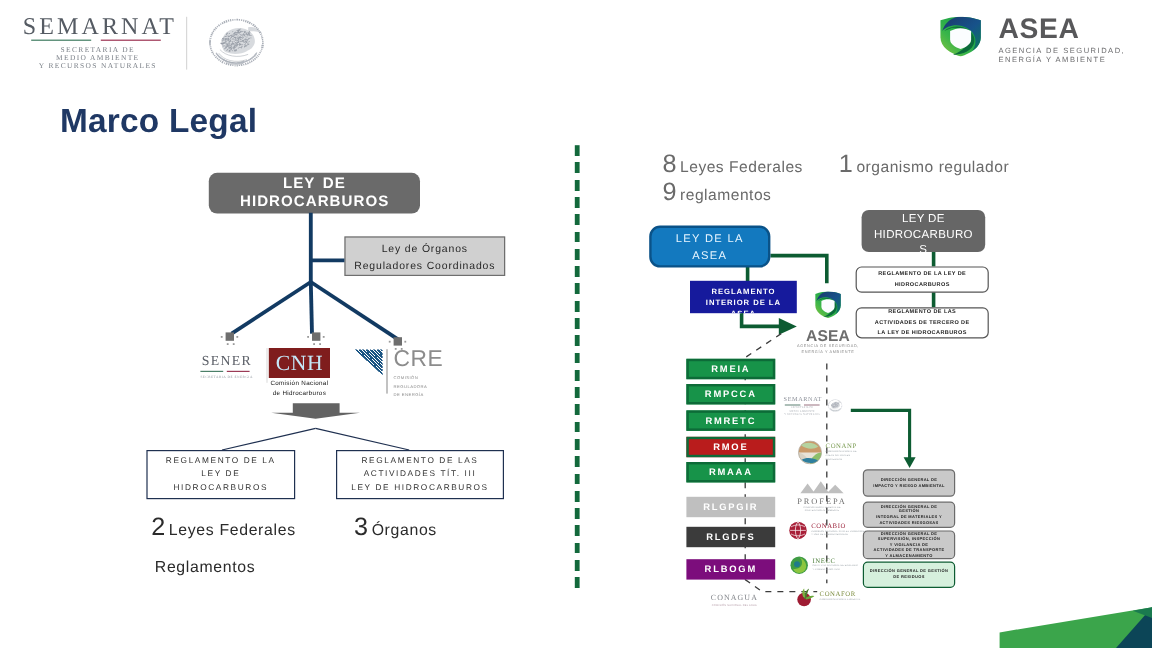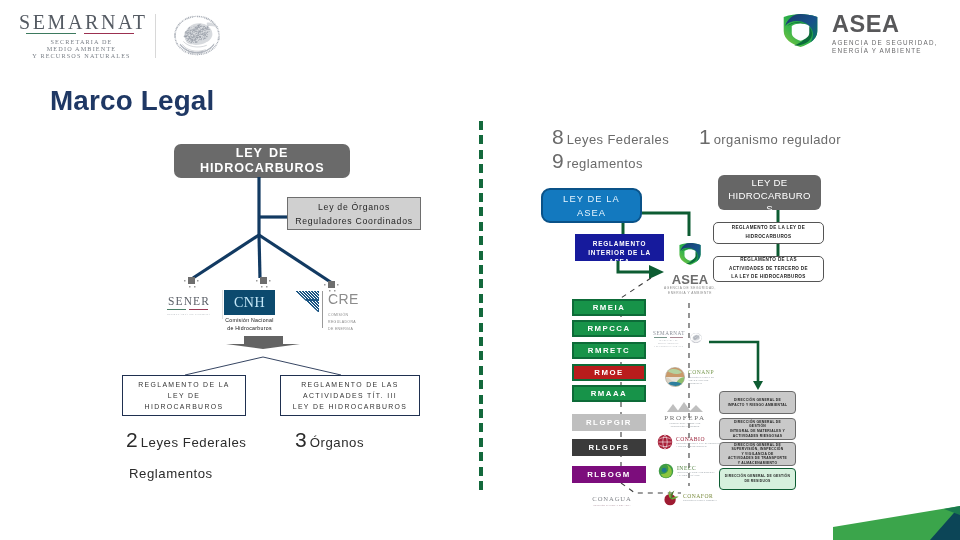--- a/index.html
+++ b/index.html
@@ -60,27 +60,27 @@
   .sener-name{font-family:"Liberation Serif",serif;font-size:11.5px;letter-spacing:1.1px;color:#5c6068;line-height:11px;padding-left:1px;}
   .sener-rule{position:relative;height:1px;margin-top:2px;}
   .sener-rule i{position:absolute;top:0;height:1px;display:block;width:19px;}
   .sener-rule .g{left:0px;background:#4b7f68;}
   .sener-rule .r{left:22px;background:#9b3b56;}
   .sener-sub{font-family:"Liberation Serif",serif;font-size:2.9px;letter-spacing:.4px;color:#9aa0a8;margin-top:2px;white-space:nowrap;}
   .sener-div{position:absolute;left:55px;top:-6px;width:1px;height:29px;background:#e0e0e0;}
   .sener-eagle{position:absolute;left:63px;top:-6px;width:29px;height:27px;}
 
   .l-cnh{left:224px;top:290px;width:51px;text-align:center;}
-  .cnh-box{background:#0c4a6e;color:#c5e8f8;font-family:"Liberation Serif",serif;font-size:14px;line-height:25px;height:25px;letter-spacing:.5px;}
+  .cnh-box{background:#7f1d1d;color:#c5e8f8;font-family:"Liberation Serif",serif;font-size:18px;line-height:25px;height:25px;letter-spacing:.5px;}
   .cnh-sub{font-size:5.2px;color:#111;line-height:8px;margin-top:1px;letter-spacing:.3px;}
 
   .l-cre{left:295px;top:291px;display:flex;align-items:flex-start;}
   .cre-tri{margin-top:0px;}
   .cre-bar{width:1px;height:37px;background:#9a9a9a;margin:0 5px 0 3px;}
-  .cre-name{font-family:"Liberation Sans",sans-serif;font-size:14px;color:#8c8c8c;line-height:17px;letter-spacing:.4px;}
+  .cre-name{font-family:"Liberation Sans",sans-serif;font-size:19px;color:#8c8c8c;line-height:17px;letter-spacing:.4px;}
   .cre-sub{font-size:3.5px;color:#8a8a8a;line-height:7.1px;letter-spacing:.35px;margin-top:4px;}
 
   
   .l-reg{position:absolute;border:1px solid #1f3050;background:#fff;color:#333;font-size:6.9px;
     display:flex;align-items:center;justify-content:center;text-align:center;line-height:11px;letter-spacing:1.35px;box-sizing:border-box;}
   .l-reg1{left:122px;top:375px;width:124px;height:41px;}
   .l-reg2{left:280px;top:375px;width:140px;height:41px;}
   .l-reg1 span{display:block;width:100%;}
   .l-reg2 span{display:block;width:100%;}
   .l-reg i{display:block;font-style:normal;}

